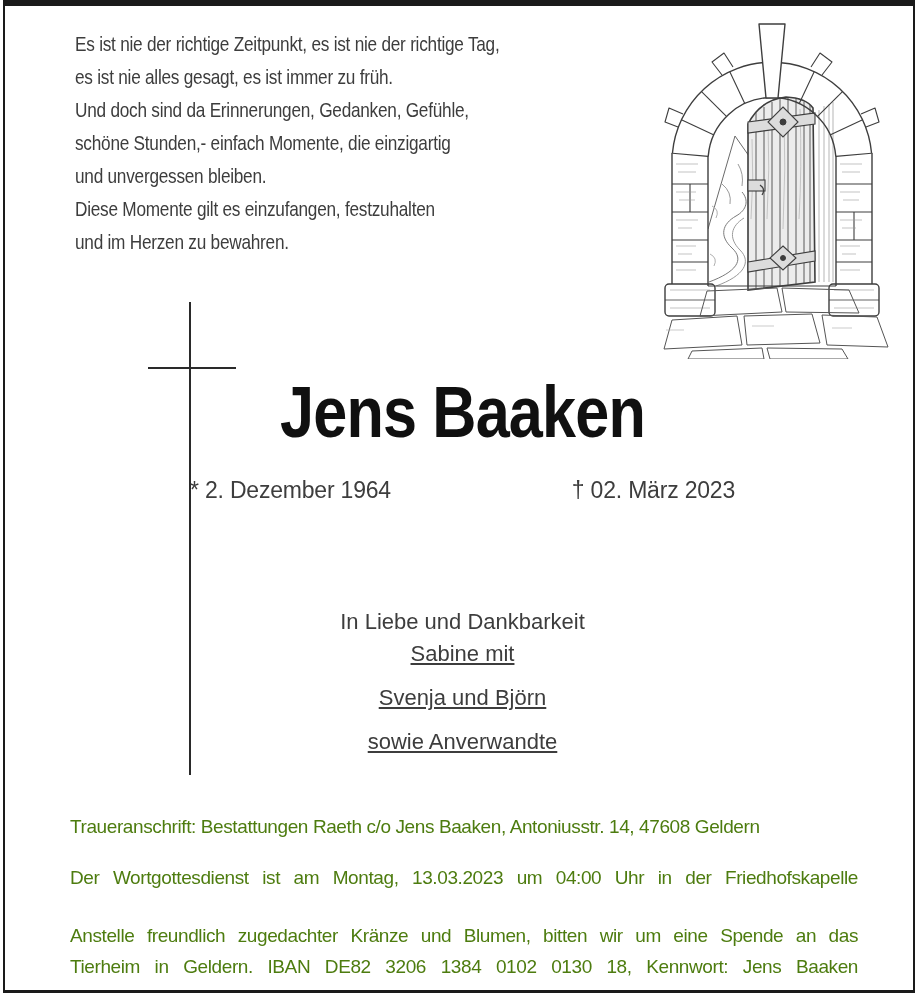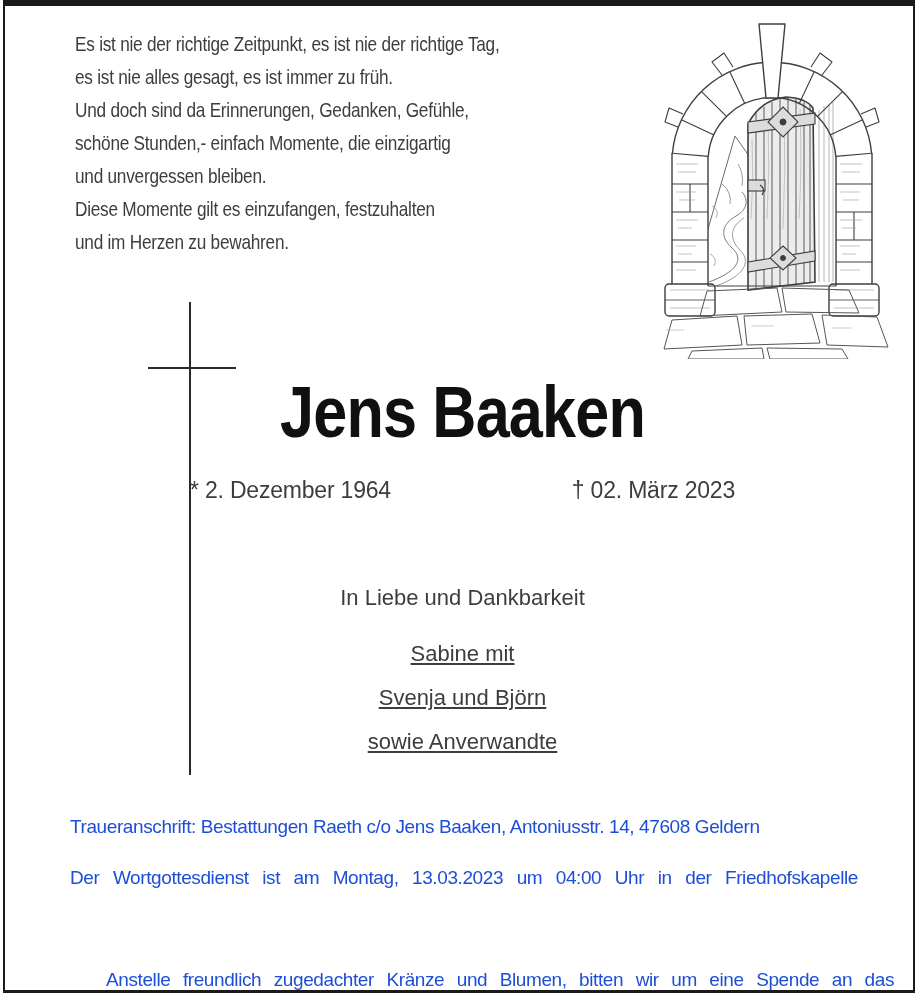--- a/index.html
+++ b/index.html
@@ -28,32 +28,32 @@
     text-align:center; font-size:72px; line-height:72px; font-weight:700;
     color:var(--heading); letter-spacing:-1px;
     transform:scaleX(0.85); transform-origin:50% 50%;
   }
   .dates{
     position:absolute; left:190px; top:477px; width:545px;
     display:flex; justify-content:space-between; gap:56px;
     font-size:23px; line-height:26px; letter-spacing:-0.2px;
   }
   .dedication{
-    position:absolute; left:190px; top:586px; width:545px;
+    position:absolute; left:190px; top:610px; width:545px;
     text-align:center; font-size:22px; line-height:24px;
   }
   .mourners{
     position:absolute; left:190px; top:642px; width:545px;
     text-align:center; font-size:22px; line-height:24px;
   }
   .mourners .m-line{ margin-bottom:20px;text-decoration:underline; }
-  .footer-block{ position:absolute; left:70px; width:788px; font-size:19px; letter-spacing:-0.4px; color:#1d4ed8; }
+  .footer-block{ position:absolute; left:70px; width:788px; font-size:19px; letter-spacing:-0.4px; color:#4d7c0f; }
   .addr{ top:816px; line-height:22px; }
   .service{ top:862px; line-height:31px; }
-  .donation{ top:964px; line-height:31px;margin-left:36px; }
+  .donation{ top:920px; line-height:31px; }
   .just{ text-align:justify; text-align-last:justify; }
 </style>
 </head>
 <body>
 
 <div class="page">
   <div class="frame"></div>
 
   <div class="poem">
     <div>Es ist nie der richtige Zeitpunkt, es ist nie der richtige Tag,</div>
@@ -198,14 +198,15 @@
   </div>
 
   <div class="footer-block addr">Traueranschrift: Bestattungen Raeth c/o Jens Baaken, Antoniusstr. 14, 47608 Geldern</div>
 
   <div class="footer-block service">
     <div class="just">Der Wortgottesdienst ist am Montag, 13.03.2023 um 04:00 Uhr in der Friedhofskapelle</div>
   </div>
 
   <div class="footer-block donation">
     <div class="just">Anstelle freundlich zugedachter Kränze und Blumen, bitten wir um eine Spende an das</div>
+    <div class="just">Tierheim in Geldern. IBAN DE82 3206 1384 0102 0130 18, Kennwort: Jens Baaken</div>
   </div>
 </div>
 
 </body></html>

